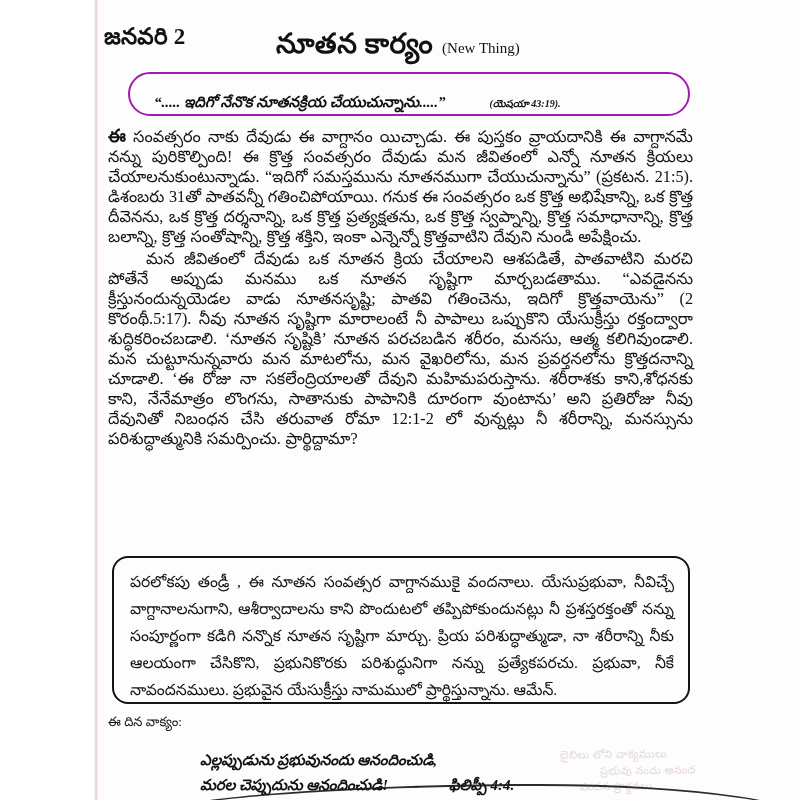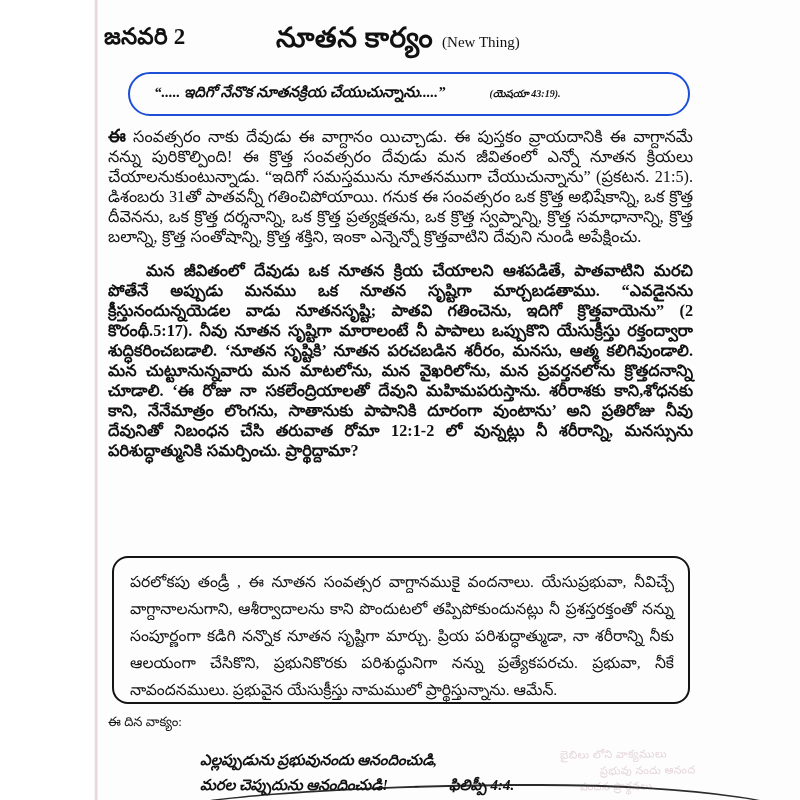--- a/index.html
+++ b/index.html
@@ -59,45 +59,45 @@
     position: absolute;
     left: 0;
     top: 8px;
     font-size: 23px;
     font-weight: bold;
     letter-spacing: 0.2px;
   }
   .title-wrap {
     position: absolute;
     left: 172px;
-    top: 6px;
+    top: 12px;
     display: flex;
     align-items: baseline;
     gap: 9px;
   }
   .title-te {
     font-size: 28px;
     font-weight: bold;
     letter-spacing: 0.5px;
   }
   .title-en {
     font-size: 15px;
   }
 
   
   .quote-box {
     position: absolute;
     left: 128px;
     top: 72px;
     width: 562px;
     height: 44px;
-    border: 2px solid #1d4ed8;
+    border: 2px solid #a21caf;
     border-radius: 22px;
     display: flex;
-    align-items: center;
+    align-items: flex-end;
     box-sizing: border-box;
     background: transparent;
   }
   .quote-inner {
     display: flex;
     align-items: baseline;
     width: 100%;
     padding: 0 16px 0 24px;
   }
   .quote-text {
@@ -121,21 +121,21 @@
     width: 585px;
   }
   .para {
     font-size: 16.2px;
     line-height: 20px;
     text-align: justify;
     text-justify: inter-word;
     margin: 0 0 0 0;
     word-spacing: 0.5px;
   }
-  .para + .para { margin-top: 14px; font-weight: bold; }
+  .para + .para { margin-top: 2px; }
   .para.indent { text-indent: 38px; }
   .first-drop {
     font-weight: bold;
     font-size: 18px;
   }
 
   
   .prayer-box {
     position: absolute;
     left: 112px;

